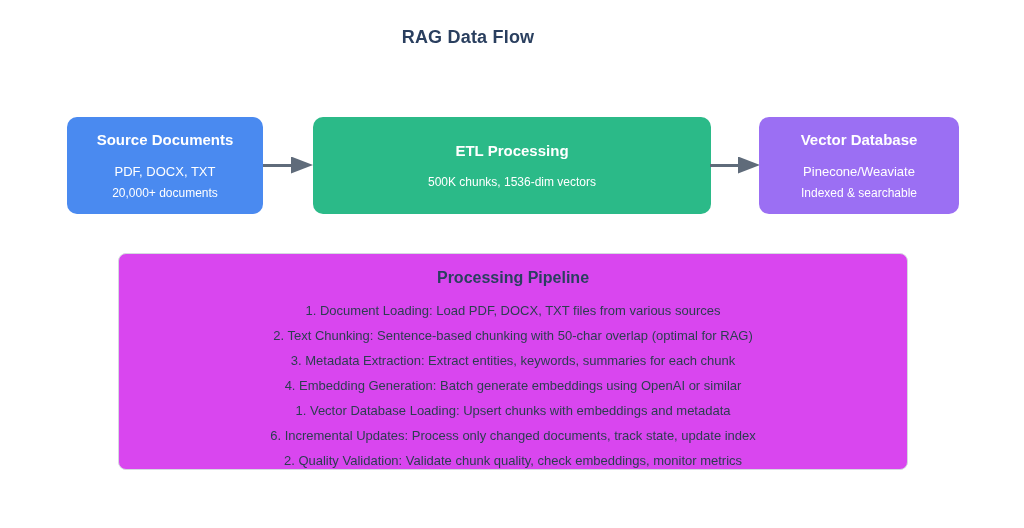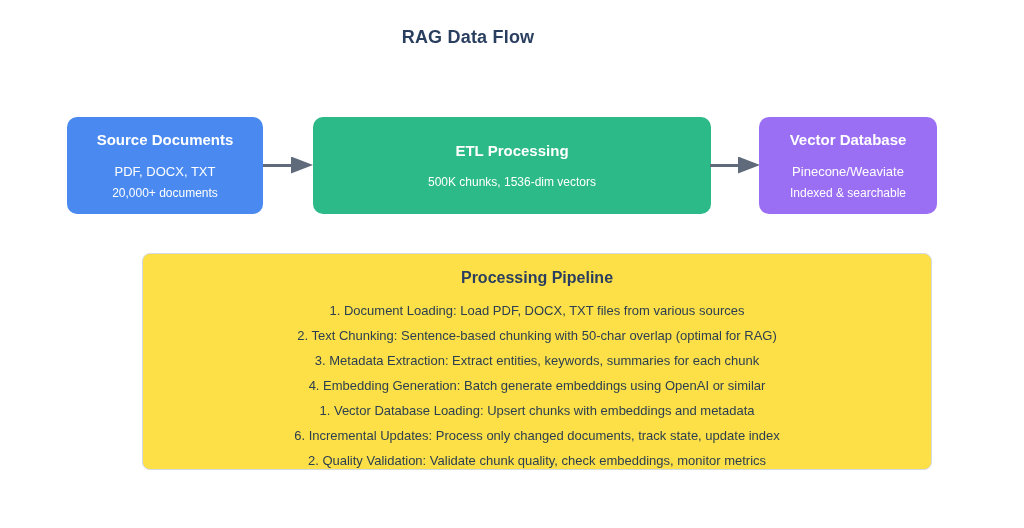--- a/index.html
+++ b/index.html
@@ -35,21 +35,21 @@
     display: flex;
     flex-direction: column;
     align-items: center;
     justify-content: center;
     text-align: center;
     box-sizing: border-box;
     padding: 0 8px;
   }
   .node-source  { left: 67px;  width: 196px; }
   .node-etl     { left: 313px; width: 398px; }
-  .node-vector  { left: 759px; width: 178px; }
+  .node-vector  { left: 759px; width: 200px; }
   .node-title {
     font-size: 15px;
     font-weight: bold;
     margin-bottom: 16px;
   }
   .node-line1 {
     font-size: 13px;
     margin-bottom: 7px;
   }
   .node-line2 {
@@ -73,26 +73,25 @@
     width: 22px;
     height: 17px;
     clip-path: polygon(0 0, 100% 50%, 0 100%);
   }
   .pipeline-panel {
     position: absolute;
     left: 118px;
     top: 253px;
     width: 790px;
     height: 217px;
-    background: #fde047;
+    background: #d946ef;
     border: 1px solid #d5dae0;
     border-radius: 8px;
     box-sizing: border-box;
     text-align: center;
-    margin-left: 24px;
   }
   .pipeline-title {
     margin-top: 15px;
     font-size: 16px;
     font-weight: bold;
     color: #2a3f5f;
   }
   .pipeline-steps {
     list-style: none;
     margin: 11px 0 0 0;

